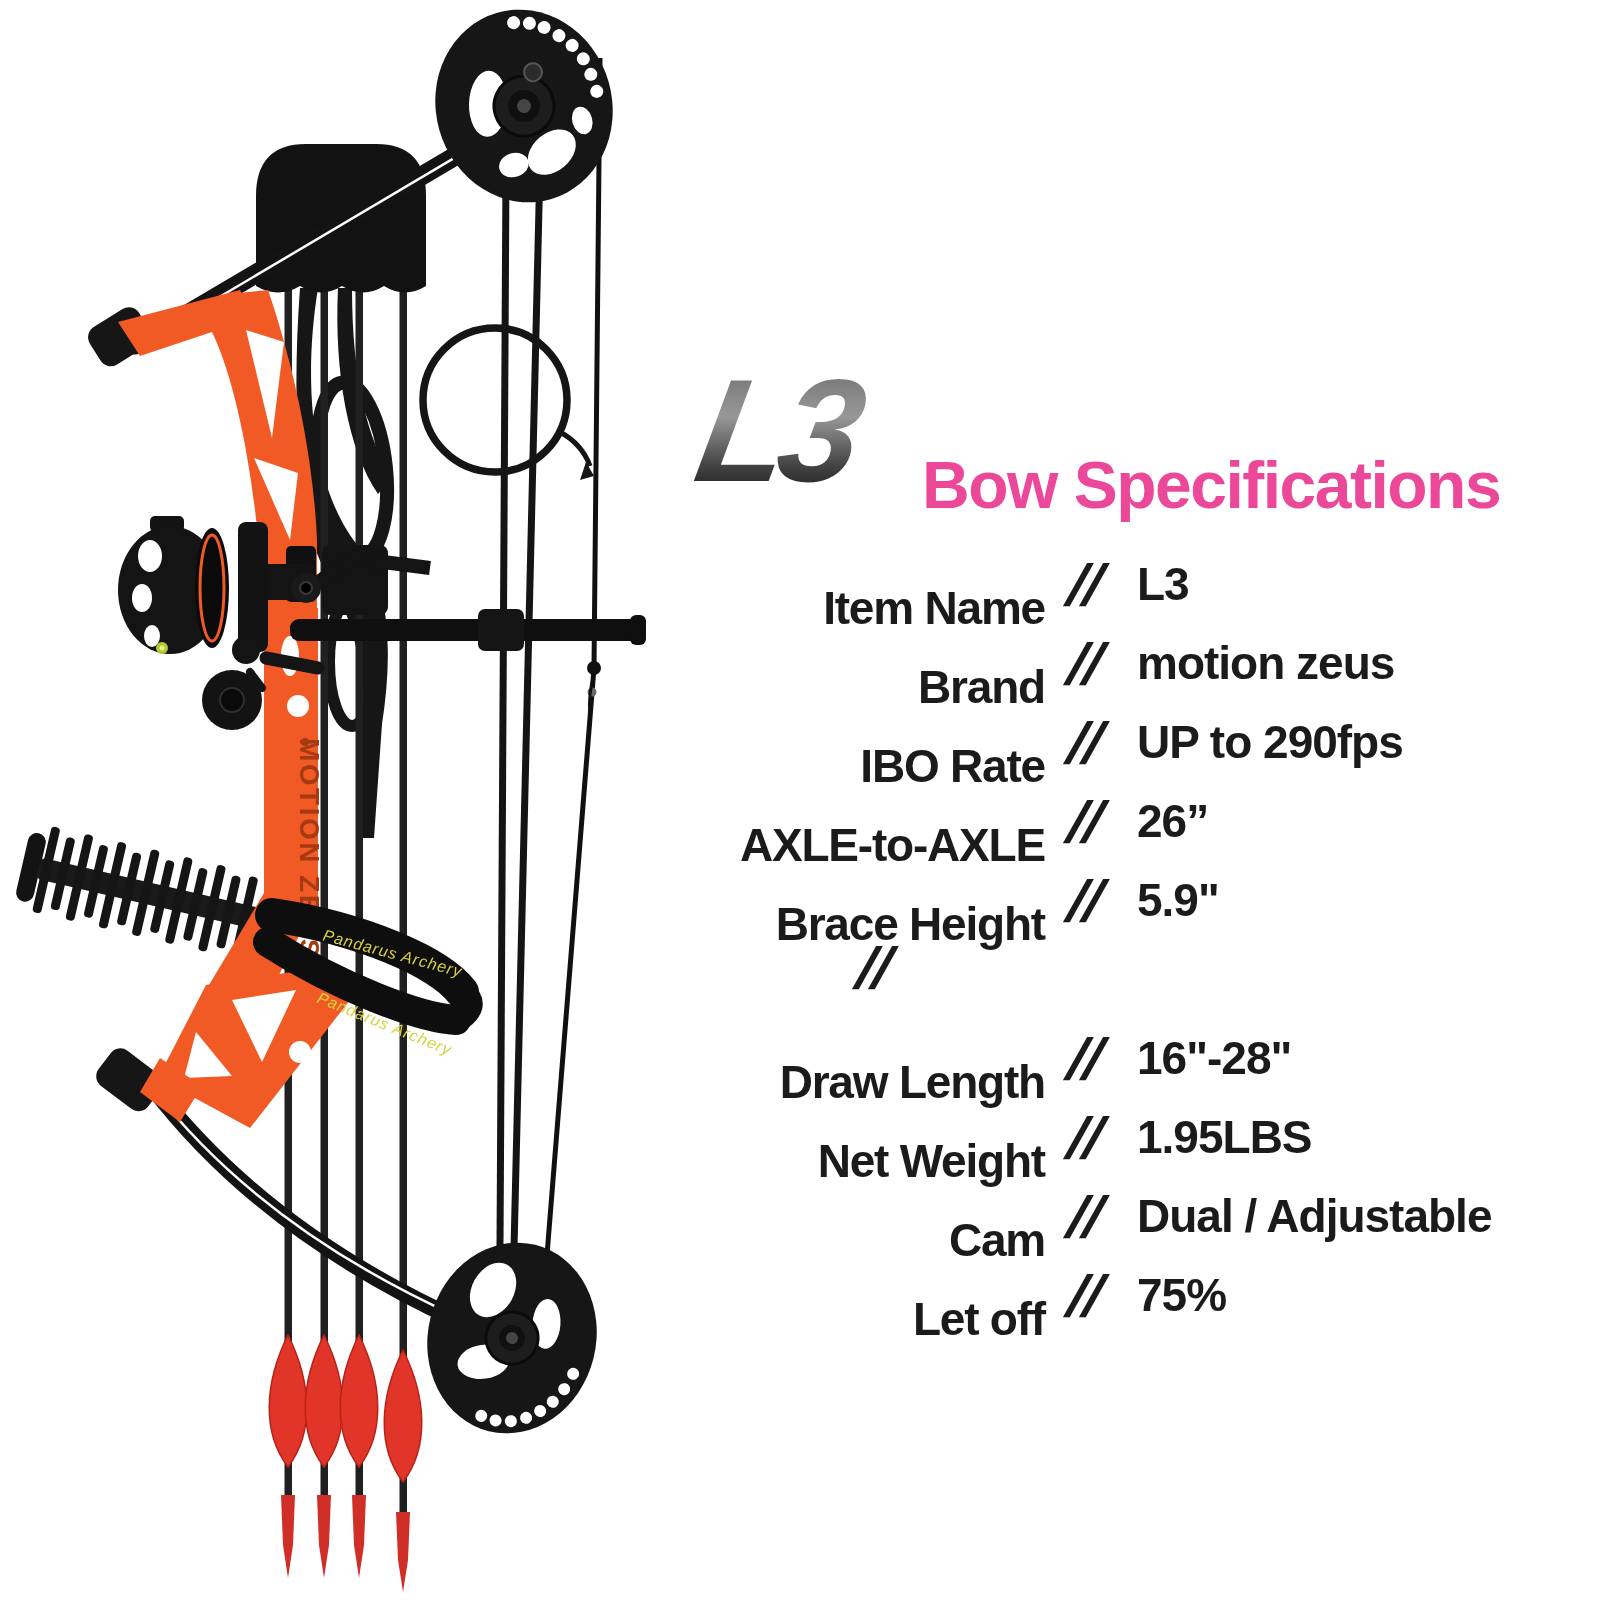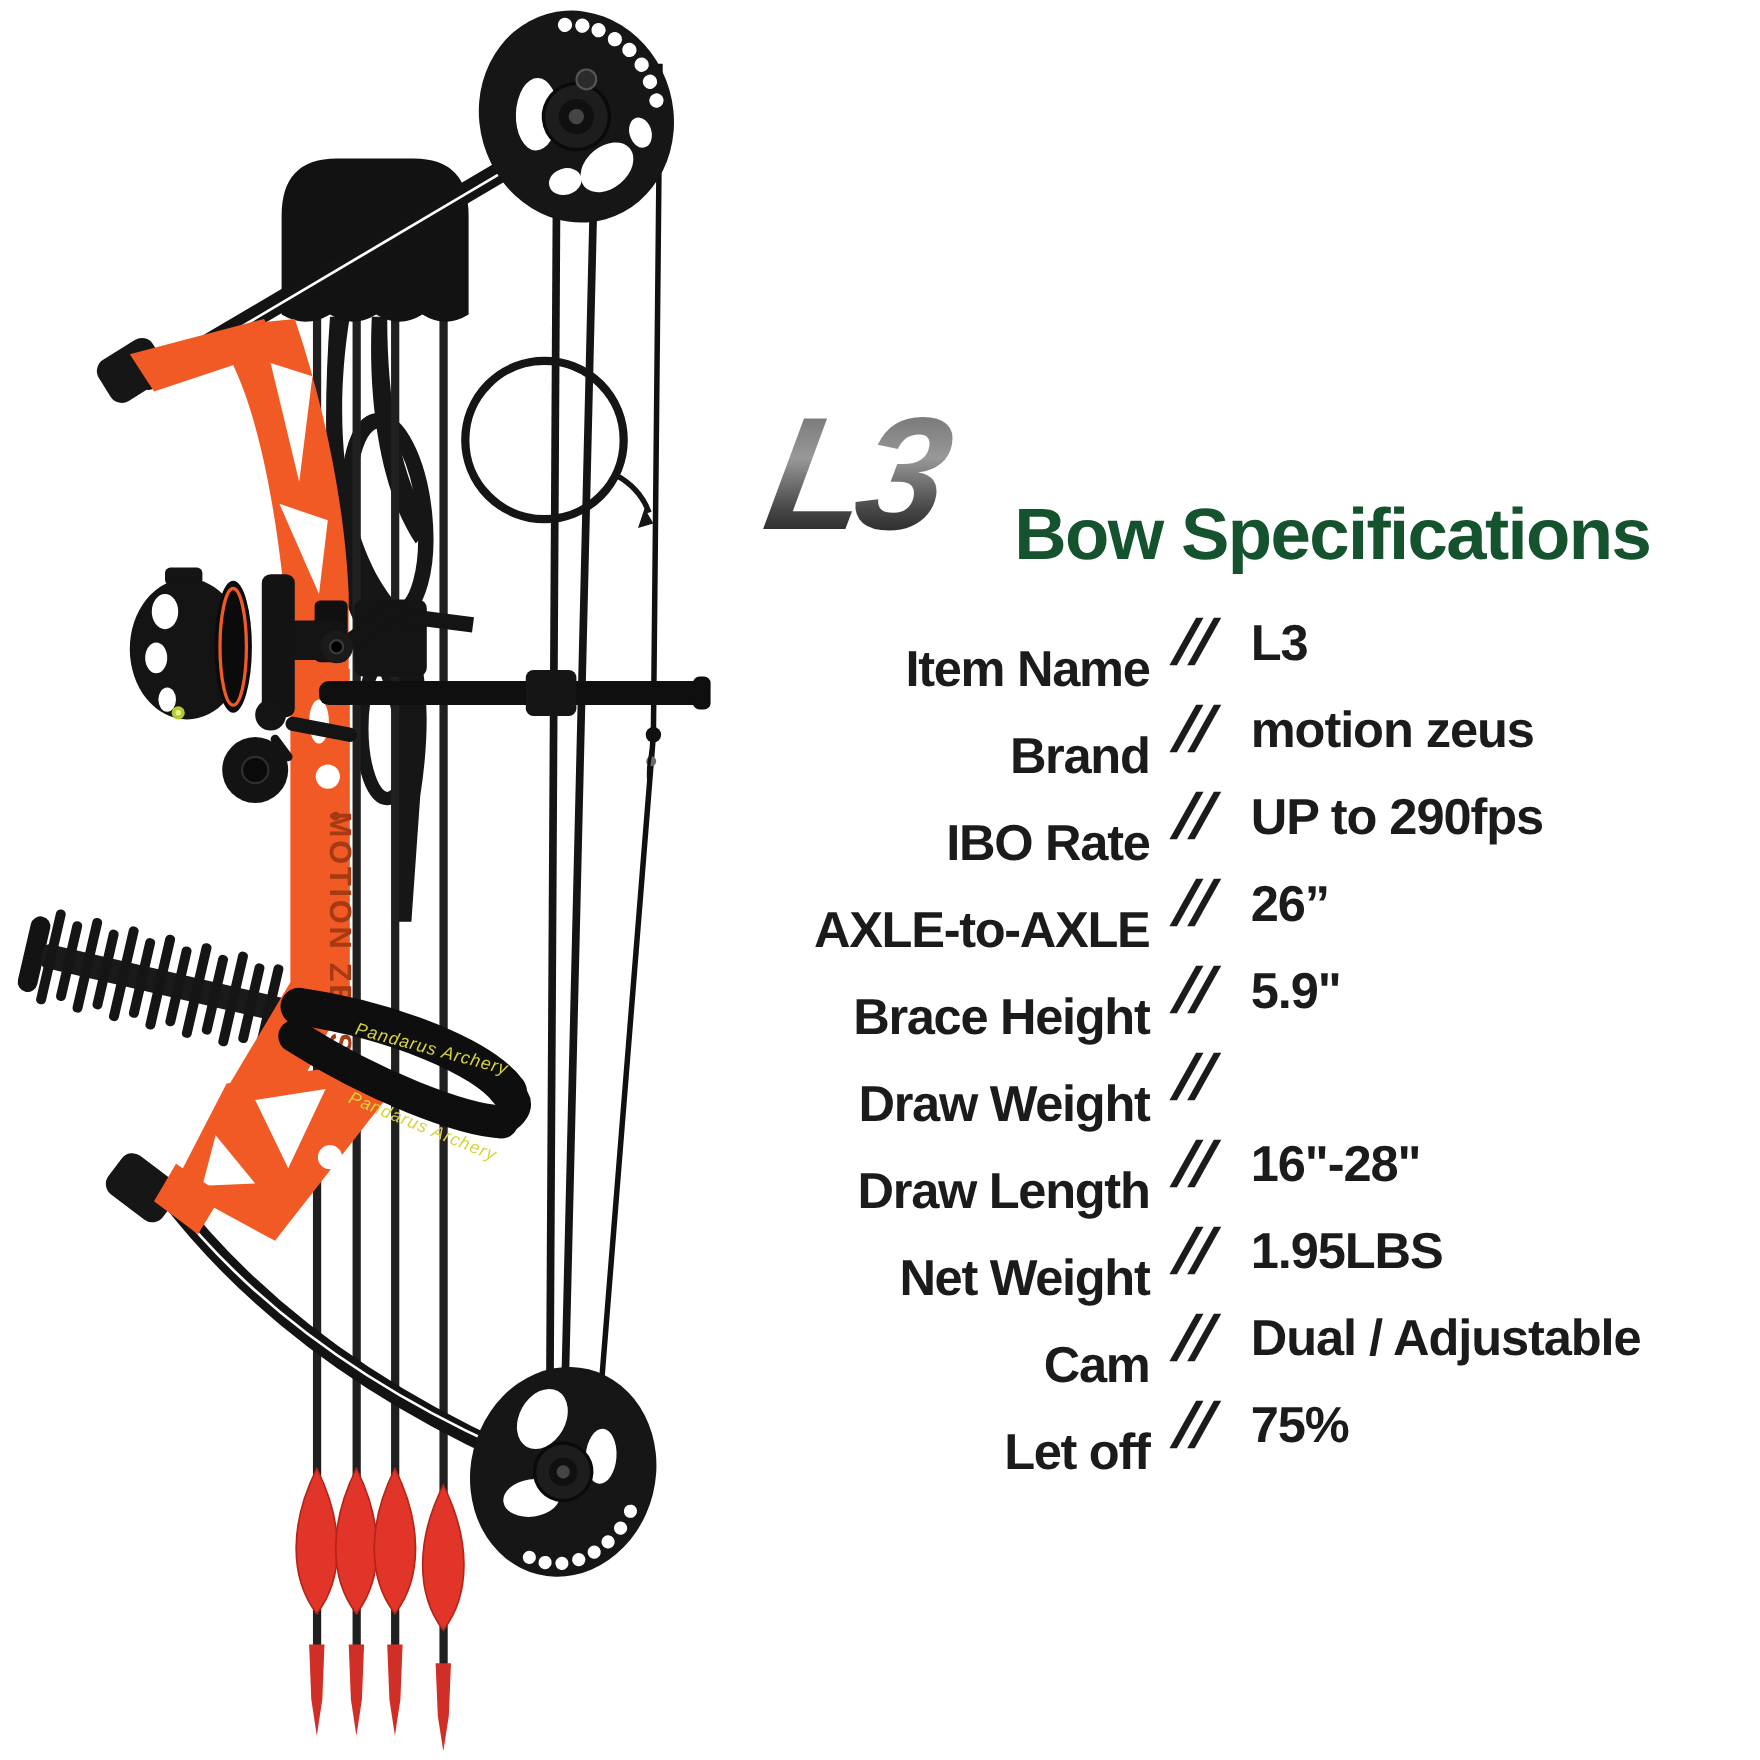--- a/index.html
+++ b/index.html
@@ -5,21 +5,21 @@
   html,body{margin:0;padding:0;background:#ffffff;}
   .canvas{position:relative;width:1600px;height:1600px;background:#ffffff;overflow:hidden;
           font-family:"Liberation Sans","DejaVu Sans",sans-serif;color:#1b1b1b;}
   .bow-wrap{position:absolute;left:0;top:0;width:700px;height:1600px;}
   
   .model{position:absolute;left:700px;top:358px;font-size:146px;line-height:1;font-weight:900;
          font-style:italic;letter-spacing:-8px;padding-right:14px;transform:skewX(-10deg);
          background:linear-gradient(180deg,#6b6b6b 0%,#989898 40%,#474747 72%,#121212 100%);
          -webkit-background-clip:text;background-clip:text;color:transparent;}
   .heading{position:absolute;left:922px;top:408px;font-size:66px;line-height:1;font-weight:800;
-           letter-spacing:-1.5px;color:#14532d;white-space:nowrap;}
+           letter-spacing:-1.5px;color:#ec4899;white-space:nowrap;}
   
   .specs{position:absolute;left:703px;top:533px;width:860px;}
   .spec-row{display:grid;grid-template-columns:342px 80px 1fr;align-items:center;height:79px;}
   .spec-label{text-align:right;font-size:46px;font-weight:700;letter-spacing:-1.2px;white-space:nowrap;margin-top:48px;}
   .spec-sep{text-align:center;font-size:58px;font-weight:600;font-style:italic;
             transform:skewX(-10deg);color:#1b1b1b;}
   .spec-value{text-align:left;font-size:46px;font-weight:700;letter-spacing:-1px;
               padding-left:12px;white-space:nowrap;}
 </style>
 </head>
@@ -237,21 +237,20 @@
       <span class="spec-label">AXLE-to-AXLE</span>
       <span class="spec-sep">//</span>
       <span class="spec-value">26”</span>
     </div>
     <div class="spec-row">
       <span class="spec-label">Brace Height</span>
       <span class="spec-sep">//</span>
       <span class="spec-value">5.9"</span>
     </div>
     <div class="spec-row">
-      <span class="spec-label">Draw Weight</span>
       <span class="spec-sep">//</span>
     </div>
     <div class="spec-row">
       <span class="spec-label">Draw Length</span>
       <span class="spec-sep">//</span>
       <span class="spec-value">16"-28"</span>
     </div>
     <div class="spec-row">
       <span class="spec-label">Net Weight</span>
       <span class="spec-sep">//</span>

